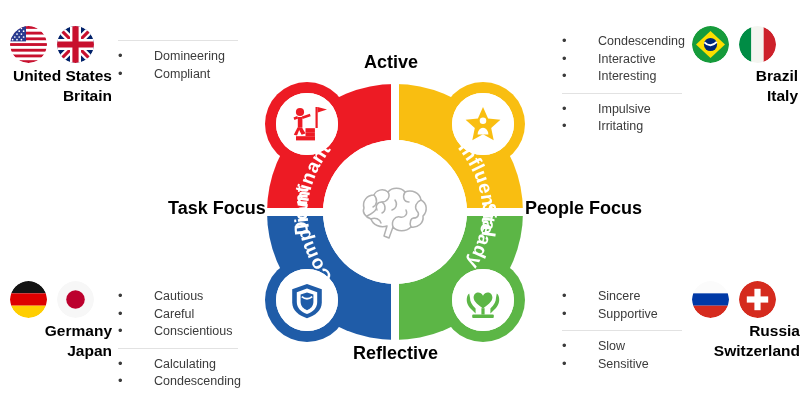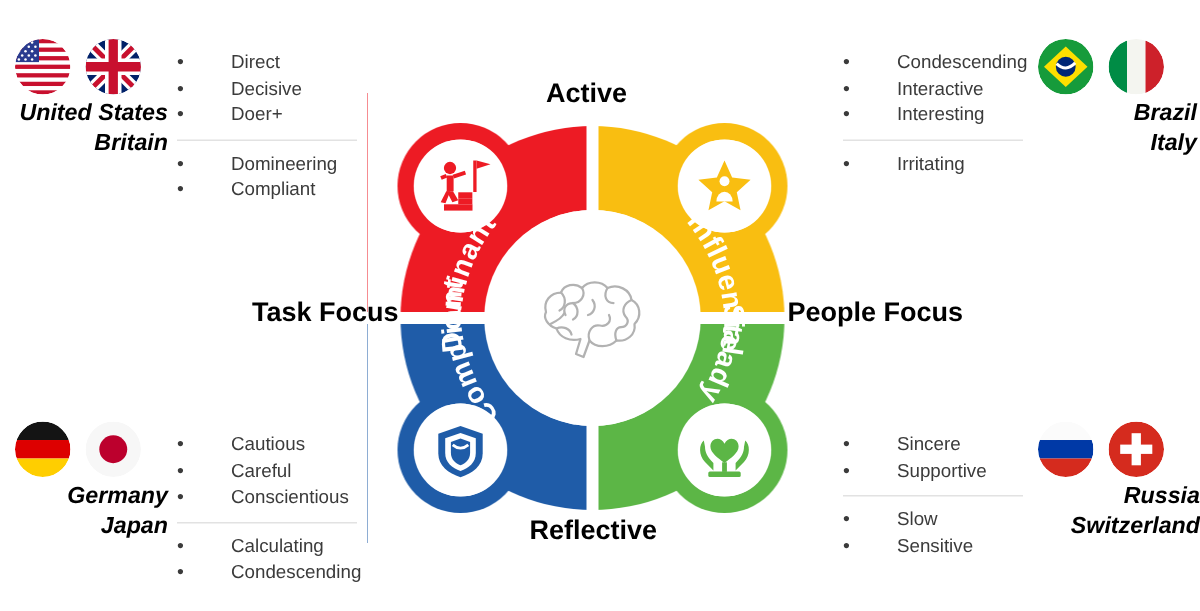--- a/index.html
+++ b/index.html
@@ -20,21 +20,21 @@
   
   .country-group { position: absolute; }
   .flags { display: flex; gap: 10px; align-items: center; }
   .flag {
     width: 37px; height: 37px; border-radius: 50%;
     overflow: hidden; position: relative;
     flex: 0 0 auto;
   }
   .country-names {
     font-weight: bold; font-size: 15.5px; color: #000;
-    line-height: 1.28; margin-top: 3px; white-space: nowrap; font-style: italic;
+    line-height: 1.28; margin-top: 3px; white-space: nowrap;
   }
   .cg-left  .flags { justify-content: flex-start; padding-left: 2px; }
   .cg-left  .country-names { text-align: right; }
   .cg-right .flags { justify-content: flex-start; padding-left: 2px; }
   .cg-right .country-names { text-align: right; }
 
   #group-us-uk   { left: 8px;  top: 26px; width: 104px; }
   #group-br-it   { left: 690px; top: 26px; width: 108px; }
   #group-de-jp   { left: 8px;  top: 281px; width: 104px; }
   #group-ru-ch   { left: 690px; top: 281px; width: 110px; }
@@ -146,40 +146,36 @@
         </svg>
       </span>
     </div>
     <div class="country-names">
       <div>United States</div>
       <div>Britain</div>
     </div>
   </div>
 
   <div class="trait-block" id="traits-d">
-    <ul class="trait-list">
-      <li>Direct</li>
-      <li>Decisive</li>
-      <li>Doer+</li>
-    </ul>
     <div class="trait-divider"></div>
     <ul class="trait-list">
       <li>Domineering</li>
       <li>Compliant</li>
     </ul>
   </div>
 
   <div class="trait-block" id="traits-i">
     <ul class="trait-list">
       <li>Condescending</li>
       <li>Interactive</li>
       <li>Interesting</li>
     </ul>
     <div class="trait-divider"></div>
     <ul class="trait-list">
+      <li>Impulsive</li>
       <li>Irritating</li>
     </ul>
   </div>
 
   <div class="country-group cg-right" id="group-br-it">
     <div class="flags">
       <span class="flag">
         <svg width="37" height="37" viewBox="0 0 37 37">
           <defs>
               <clipPath id="clipBR">

